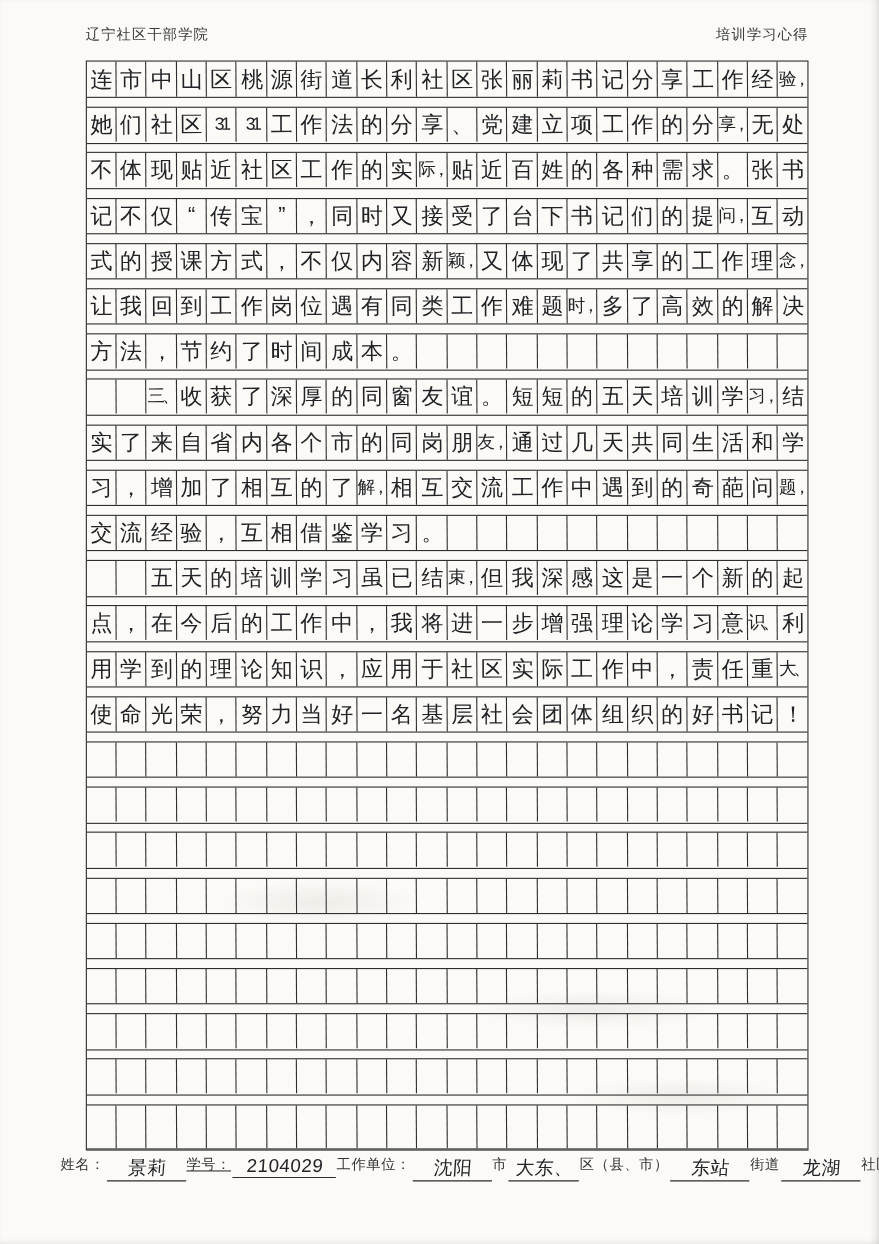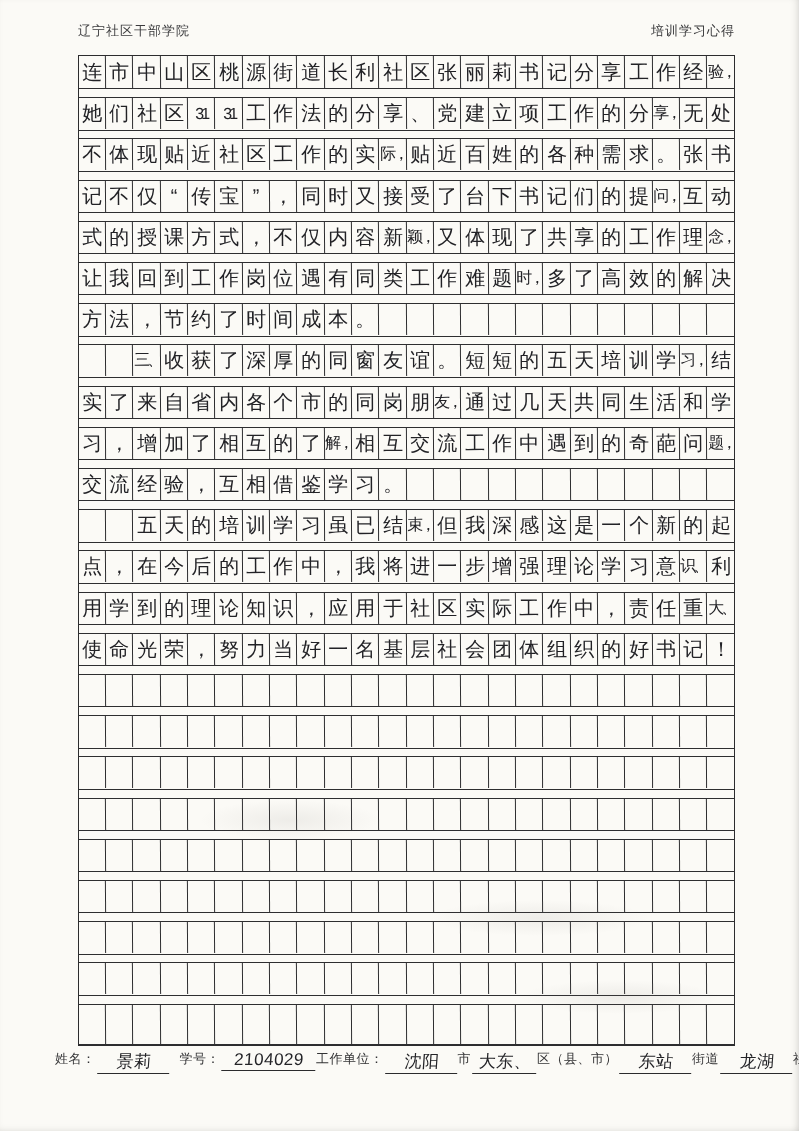--- a/index.html
+++ b/index.html
@@ -757,21 +757,21 @@
       </div>
     </div>
 
   <div class="smudge" style="left:200px;top:800px;width:180px;height:40px;"></div>
   <div class="smudge" style="left:430px;top:900px;width:220px;height:36px;"></div>
   <div class="smudge" style="left:520px;top:980px;width:200px;height:34px;"></div>
 
   <div class="ftr">
     <span class="lbl">姓名：</span>
     <span class="blank w70">景莉</span>
-    <span class="lbl" style="margin-left:10px;">学号：</span>
+    <span class="lbl" style="text-decoration:underline;">学号：</span>
     <span class="blank w90">2104029</span>
     <span class="lbl">工作单位：</span>
     <span class="blank w70">沈阳</span>
     <span class="lbl">市</span>
     <span class="blank w60">大东、</span>
     <span class="lbl">区（县、市）</span>
     <span class="blank w70">东站</span>
     <span class="lbl">街道</span>
     <span class="blank w70">龙湖</span>
     <span class="lbl">社区</span>

